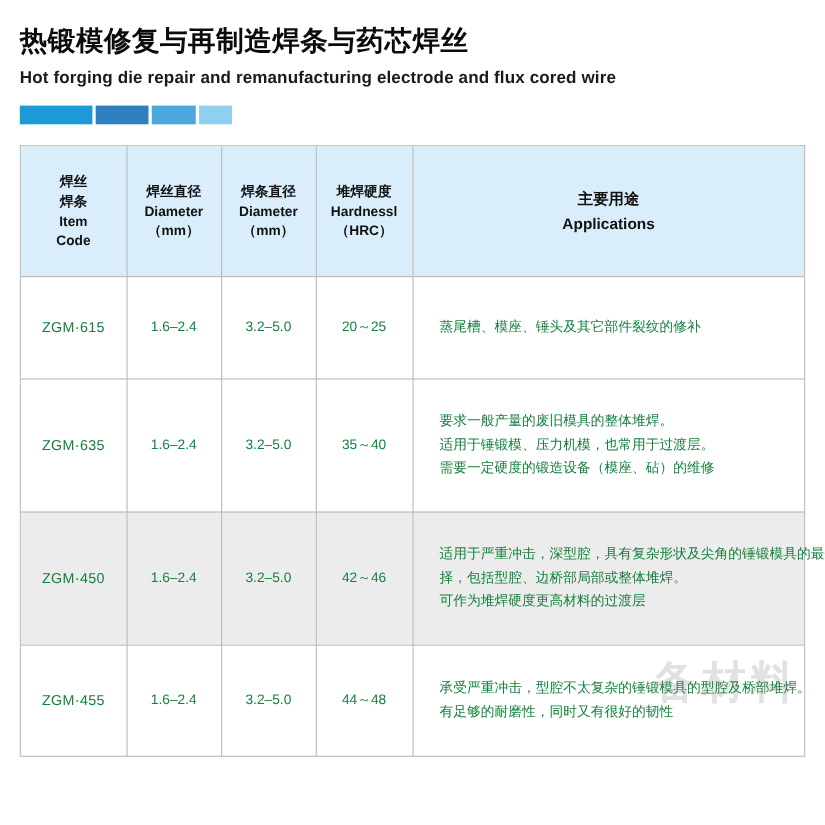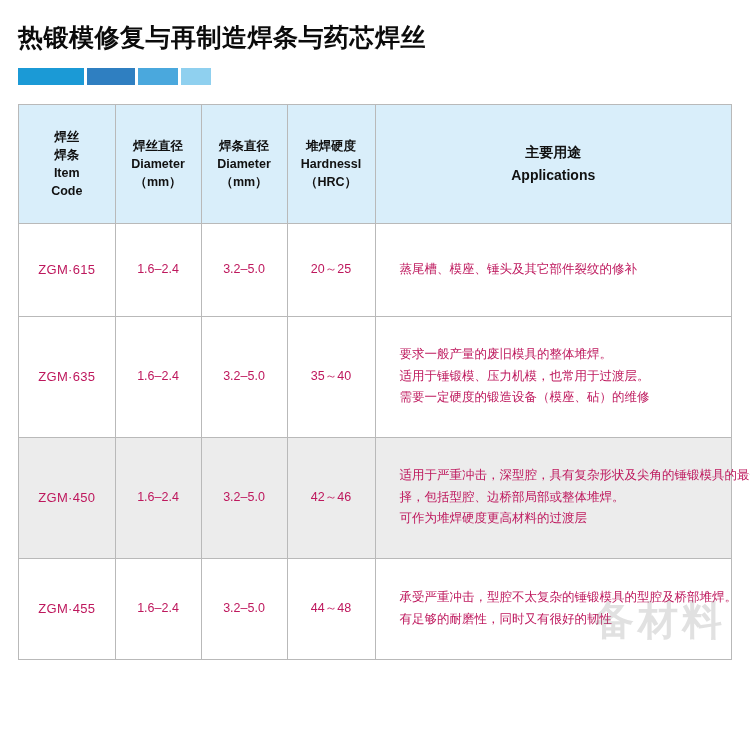--- a/index.html
+++ b/index.html
@@ -96,21 +96,21 @@
     line-height: 1.6;
   }
 
   tbody td {
     border-right: 1px solid #b9b9b9;
     border-bottom: 1px solid #b9b9b9;
     padding: 10px 6px;
     font-size: 12.5px;
     text-align: center;
     vertical-align: middle;
-    color: #be185d;
+    color: #15803d;
     line-height: 1.5;
   }
   tbody td:last-child { border-right: none; }
   tbody td.app {
     text-align: left;
     padding-left: 24px;
     font-size: 12.5px;
     line-height: 1.75;
   }
   tbody tr.odd  td { background: #ffffff; }
@@ -141,20 +141,21 @@
     white-space: nowrap;
   }
 </style>
 </head>
 <body>
 
 <div class="page">
 
   <div class="header">
     <div class="title-cn">热锻模修复与再制造焊条与药芯焊丝</div>
+    <div class="title-en">Hot forging die repair and remanufacturing electrode and flux cored wire</div>
   </div>
 
   <div class="bars">
     <div class="bar bar-1"></div>
     <div class="bar bar-2"></div>
     <div class="bar bar-3"></div>
     <div class="bar bar-4"></div>
   </div>
 
   <div class="table-wrap">

